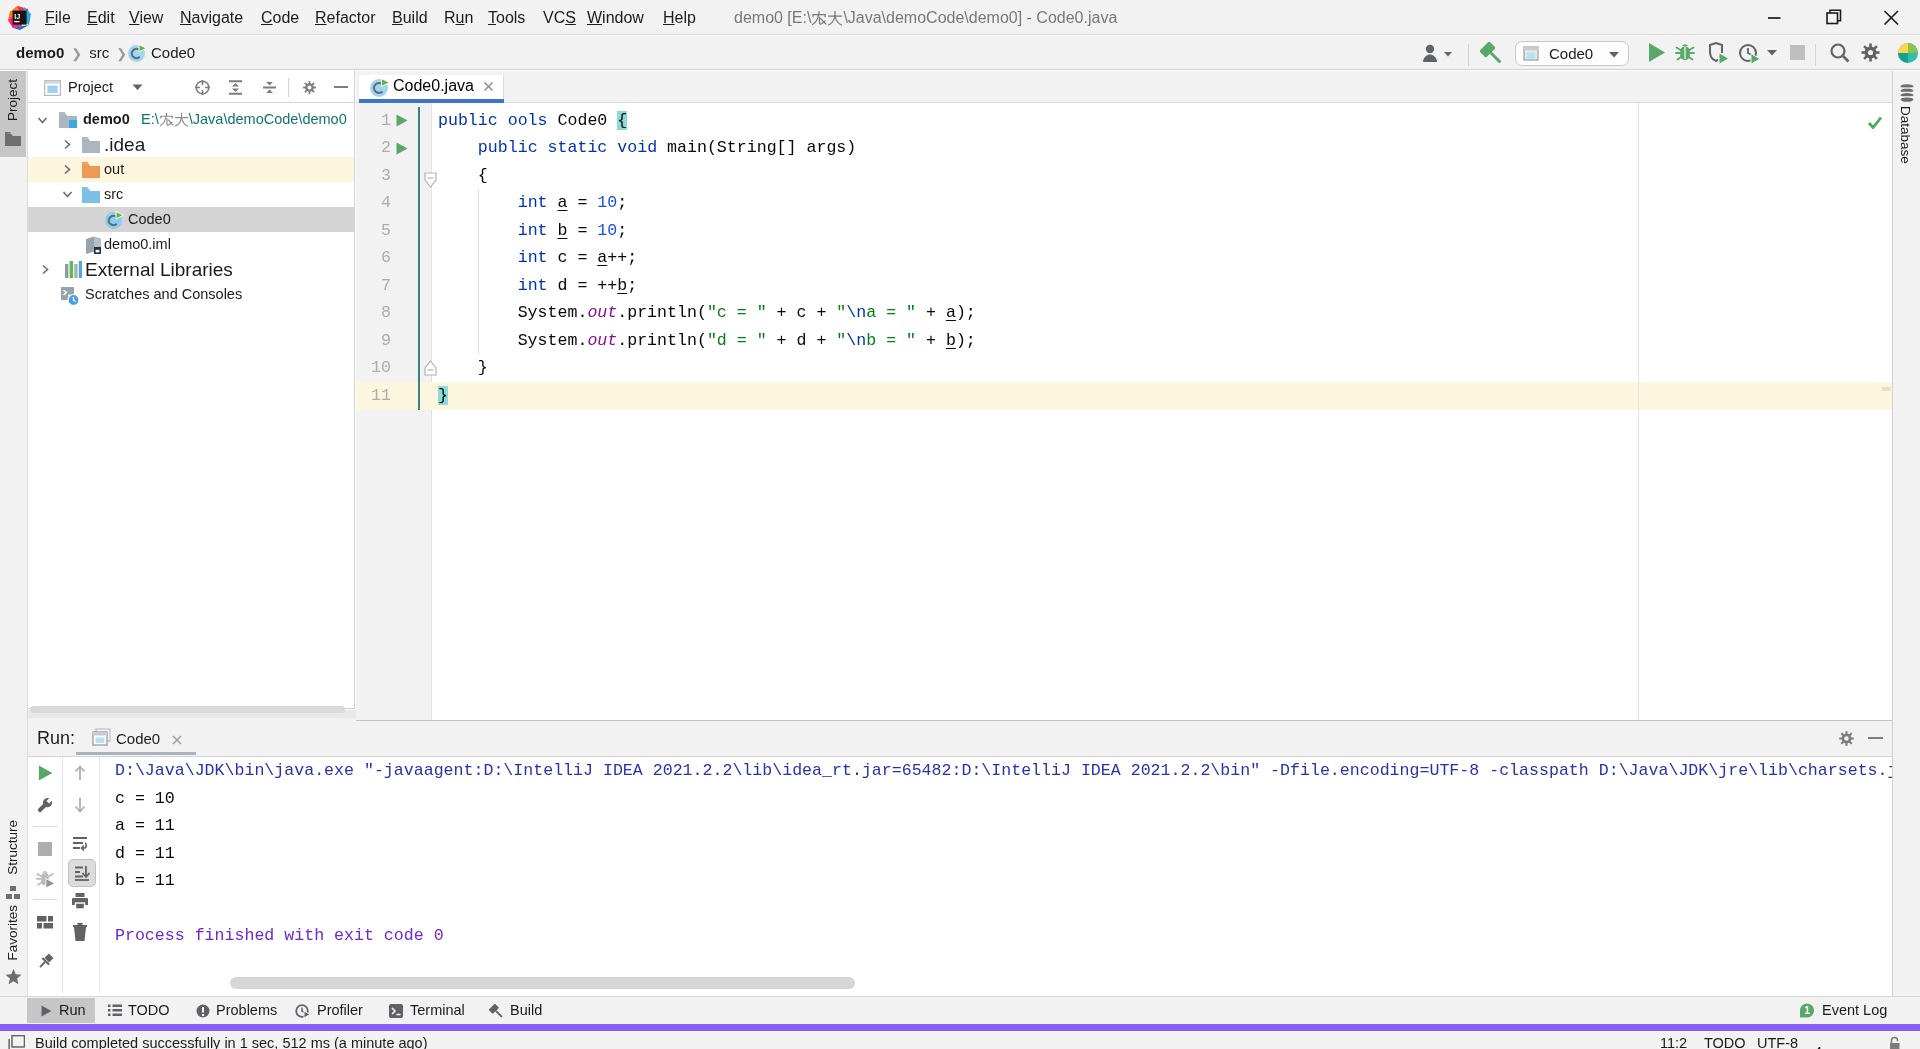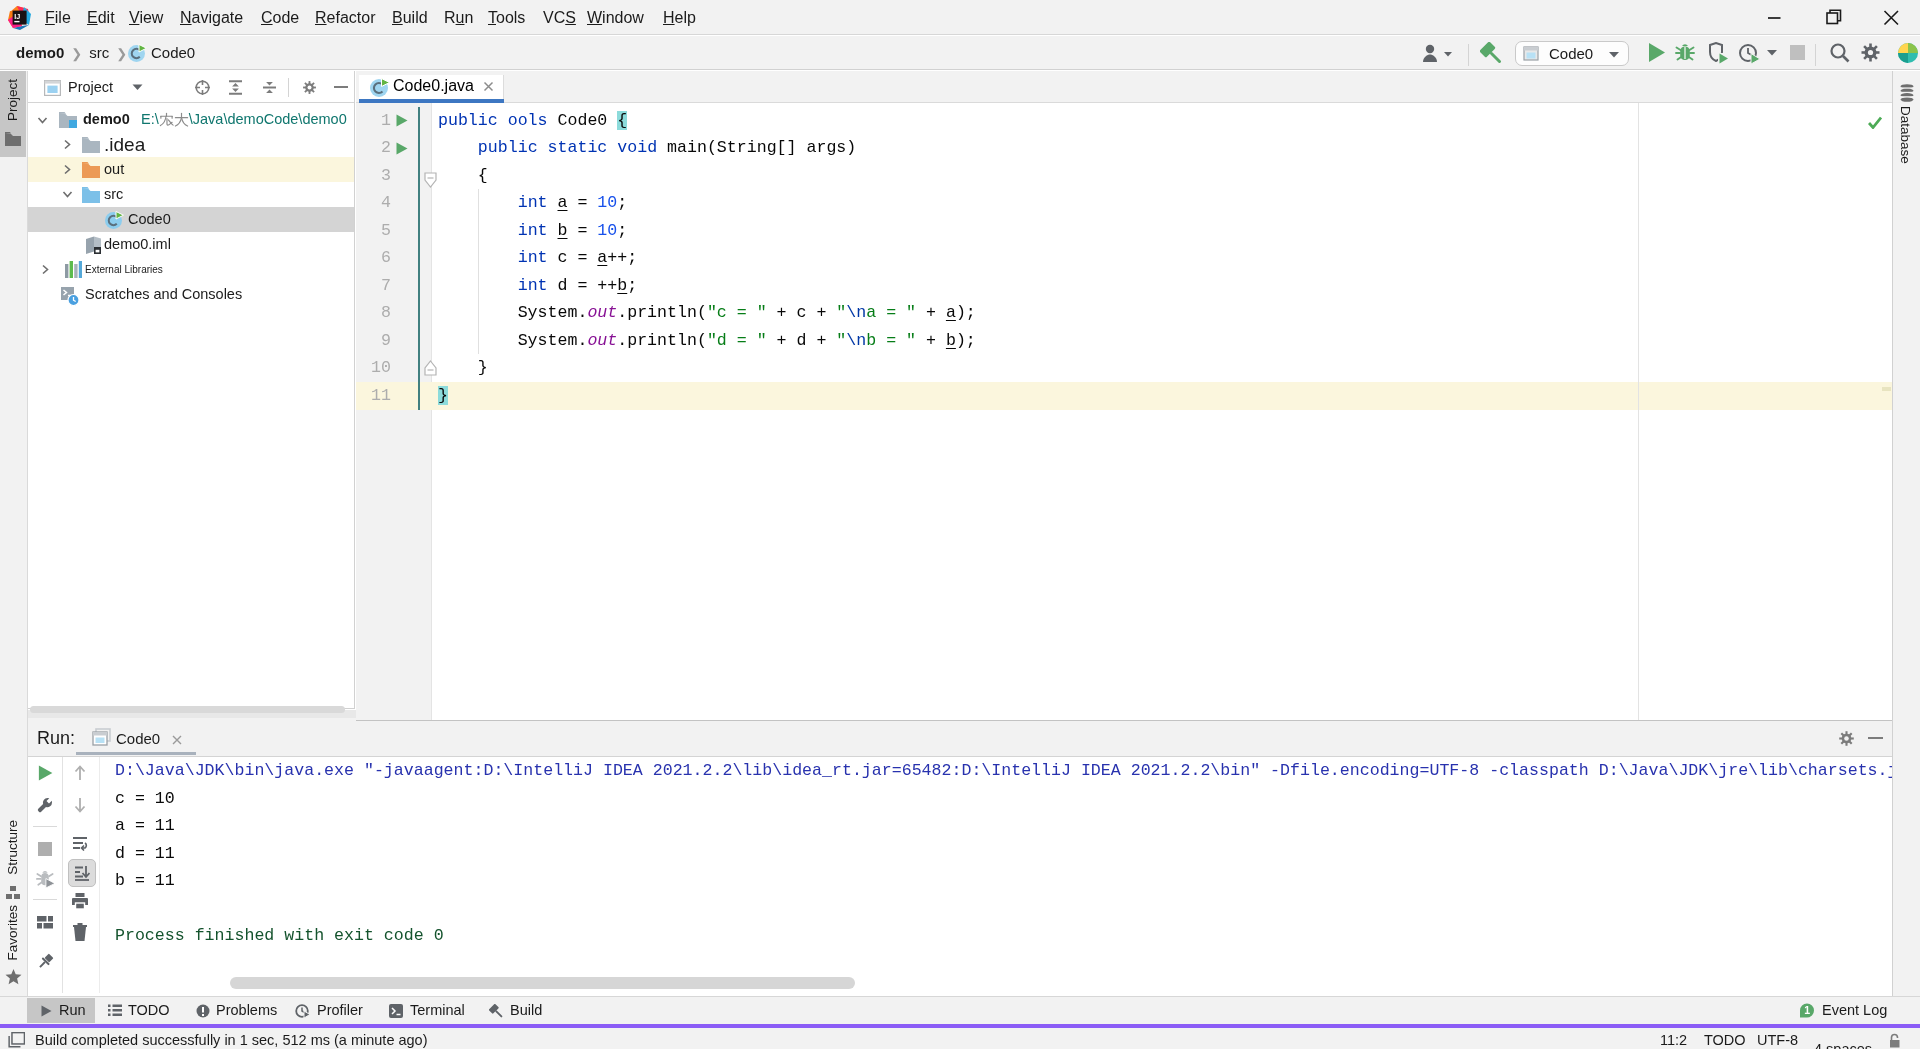--- a/index.html
+++ b/index.html
@@ -35,20 +35,38 @@
       <span class="ab" style="left:180px"><u>N</u>avigate</span>
       <span class="ab" style="left:261px"><u>C</u>ode</span>
       <span class="ab" style="left:315px"><u>R</u>efactor</span>
       <span class="ab" style="left:392px"><u>B</u>uild</span>
       <span class="ab" style="left:444px">R<u>u</u>n</span>
       <span class="ab" style="left:488px"><u>T</u>ools</span>
       <span class="ab" style="left:543px">VC<u>S</u></span>
       <span class="ab" style="left:587px"><u>W</u>indow</span>
       <span class="ab" style="left:663px"><u>H</u>elp</span>
   </div>
+  <div class="ab" style="left:734px;top:0;line-height:35px;font-size:16px;color:#787878">demo0 [E:\<svg style="display:inline-block;vertical-align:-3px" width="16" height="16" viewBox="0 0 16 16">
+        <g stroke="#787878" stroke-width="1.25" fill="none" stroke-linecap="round">
+          <path d="M2 4.5 h12"></path>
+          <path d="M2 4.5 v2.2"></path>
+          <path d="M14 4.5 v2.2"></path>
+          <path d="M8 1.5 v3"></path>
+          <path d="M7.5 4.5 c-0.5 4.5 -2.5 8 -6 10"></path>
+          <path d="M8.5 7 v5.5 c0 1.5 0.8 2 2 1.2 l3.5-2.7"></path>
+          <path d="M10 8.5 c1.5 2 3.5 4.5 5 5.5"></path>
+        </g>
+      </svg><svg style="display:inline-block;vertical-align:-3px" width="16" height="16" viewBox="0 0 16 16">
+        <g stroke="#787878" stroke-width="1.25" fill="none" stroke-linecap="round">
+          <path d="M1.5 6 h13"></path>
+          <path d="M8 1.5 v4.5"></path>
+          <path d="M8 6 c-0.8 4 -3 7.5 -6.5 9"></path>
+          <path d="M8 6 c0.8 4 3 7.5 6.5 9"></path>
+        </g>
+      </svg>\Java\demoCode\demo0] - Code0.java</div>
 
   <svg class="ab" style="left:1765px;top:0" width="155px" height="35" viewBox="0 0 155 35">
     <line x1="3" y1="18" x2="15.5" y2="18" stroke="#1b1b1b" stroke-width="1.7"></line>
     <rect x="62" y="13" width="10.5" height="10.5" fill="none" stroke="#1b1b1b" stroke-width="1.6"></rect>
     <path d="M65 13 v-2.8 h10.5 v10.5 h-3" fill="none" stroke="#1b1b1b" stroke-width="1.6"></path>
     <path d="M119.5 11 l13.5 13.5 M133 11 l-13.5 13.5" stroke="#1b1b1b" stroke-width="1.6"></path>
   </svg>
 </div>
 
 <div class="ab" id="crumbs" style="left:0;top:36px;width:1920px;height:34px;background:#f2f2f2;border-bottom:1px solid #d1d1d1">
@@ -300,21 +318,21 @@
 
   <svg class="ab" style="left:12px;top:193px" width="11" height="11" viewBox="0 0 11 11">
       <path d="M3 1.5 l4.5 4 -4.5 4" fill="none" stroke="#6e6e6e" stroke-width="1.6"></path>
     </svg>
   <svg class="ab" style="left:37px;top:190px" width="17" height="17" viewBox="0 0 17 17">
     <rect x="0" y="3" width="3.4" height="14" fill="#8d9aa3"></rect>
     <rect x="4.6" y="0" width="3.4" height="17" fill="#5dbb4d"></rect>
     <rect x="9.2" y="3" width="3.4" height="14" fill="#a8b2ba"></rect>
     <rect x="13.8" y="0" width="3.2" height="17" fill="#55a8d8"></rect>
   </svg>
-  <div class="ab" style="left:57px;top:186px;line-height:25px;font-size:10px">External Libraries</div>
+  <div class="ab" style="left:57px;top:186px;line-height:25px;font-size:19px">External Libraries</div>
 
   <svg class="ab" style="left:32px;top:215px" width="20" height="20" viewBox="0 0 20 20">
     <path d="M1 1 h13 v13 h-13 z" fill="#97a3ad"></path>
     <path d="M3.5 4 l3 2.5 -3 2.5 M8 9.5 h4" stroke="#fff" stroke-width="1.5" fill="none"></path>
     <circle cx="13.5" cy="14" r="5.5" fill="#4aa0e0" stroke="#fff" stroke-width="1.2"></circle>
     <path d="M13.5 11 v3.2 l2.2 1.3" stroke="#fff" stroke-width="1.3" fill="none"></path>
   </svg>
   <div class="ab" style="left:57px;top:211px;line-height:25px;font-size:14.5px">Scratches and Consoles</div>
 </div>
 
@@ -486,21 +504,21 @@
     <rect x="0" y="2" width="14" height="2" fill="#5f6368"></rect>
     <rect x="4.5" y="0" width="5" height="2.5" fill="#5f6368"></rect>
   </svg>
 
   <div class="ab mono" style="left:87px;top:36.25px;width:1777px;color:#0a0a0a;overflow:hidden;height:230px"><span style="color:#2832ae">D:\Java\JDK\bin\java.exe "-javaagent:D:\IntelliJ IDEA 2021.2.2\lib\idea_rt.jar=65482:D:\IntelliJ IDEA 2021.2.2\bin" -Dfile.encoding=UTF-8 -classpath D:\Java\JDK\jre\lib\charsets.jar;D:\Java\JDK\jre\lib\deploy.jar;D:\Java\JDK\jre\lib\ext\access-bridge-64.jar</span>
 c = 10
 a = 11
 d = 11
 b = 11
 
-<span style="color:#14532d">Process finished with exit code 0</span></div>
+<span style="color:#6d28d9">Process finished with exit code 0</span></div>
 
   <div class="ab" style="left:202px;top:256px;width:625px;height:12px;border-radius:6px;background:#d6d6d6"></div>
 </div>
 
 <div class="ab" id="bottombar" style="left:0;top:996px;width:1920px;height:28px;background:#f2f2f2;border-top:1px solid #d7d7d7;font-size:14.5px;color:#1b1b1b">
   <div class="ab" style="left:27px;top:1px;width:68px;height:25px;background:#c6c6c6"></div>
   <svg class="ab" style="left:40px;top:8px" width="12" height="12" viewBox="0 0 12 12">
       <polygon points="1.5,0.5 11.5,6 1.5,11.5" fill="#5f6368"></polygon>
     </svg>
   <div class="ab" style="left:59px;top:0;line-height:27px">Run</div>
@@ -540,21 +558,21 @@
       </g>
   </svg>
   <div class="ab" style="left:510px;top:0;line-height:27px">Build</div>
   <svg class="ab" style="left:1799px;top:6px" width="16" height="15" viewBox="0 0 16 15">
     <path d="M8 0.5 a7 7 0 0 1 0 14 h-7 l0-7 a7 7 0 0 1 7-7 z" fill="#59a869"></path>
     <text x="5.2" y="11.3" font-size="10.5" font-weight="bold" fill="#fff" font-family="Liberation Sans">1</text>
   </svg>
   <div class="ab" style="left:1822px;top:0;line-height:27px">Event Log</div>
 </div>
 
-<div class="ab" id="statusbar" style="left:0;top:1024px;width:1920px;height:25px;background:#f2f2f2;border-top:4px solid #8b5cf6;font-size:14.5px;color:#1b1b1b">
+<div class="ab" id="statusbar" style="left:0;top:1024px;width:1920px;height:25px;background:#f2f2f2;border-top:7px solid #8b5cf6;font-size:14.5px;color:#1b1b1b">
   <svg class="ab" style="left:8px;top:4px" width="17" height="16" viewBox="0 0 15 14">
     <rect x="3.5" y="0.5" width="11" height="10" fill="none" stroke="#5f6368" stroke-width="1.3"></rect>
     <path d="M1 3.5 v9.5 h10" fill="none" stroke="#5f6368" stroke-width="1.3"></path>
   </svg>
   <div class="ab" style="left:35px;top:0;line-height:24px">Build completed successfully in 1 sec, 512 ms (a minute ago)</div>
   <div class="ab" style="left:1660px;top:0;line-height:24px">11:2</div>
   <div class="ab" style="left:1704px;top:0;line-height:24px">TODO</div>
   <div class="ab" style="left:1757px;top:0;line-height:24px">UTF-8</div>
   <div class="ab" style="left:1814px;top:9px;line-height:24px">4 spaces</div>
   <svg class="ab" style="left:1888px;top:5px" width="13" height="15" viewBox="0 0 13 15">

